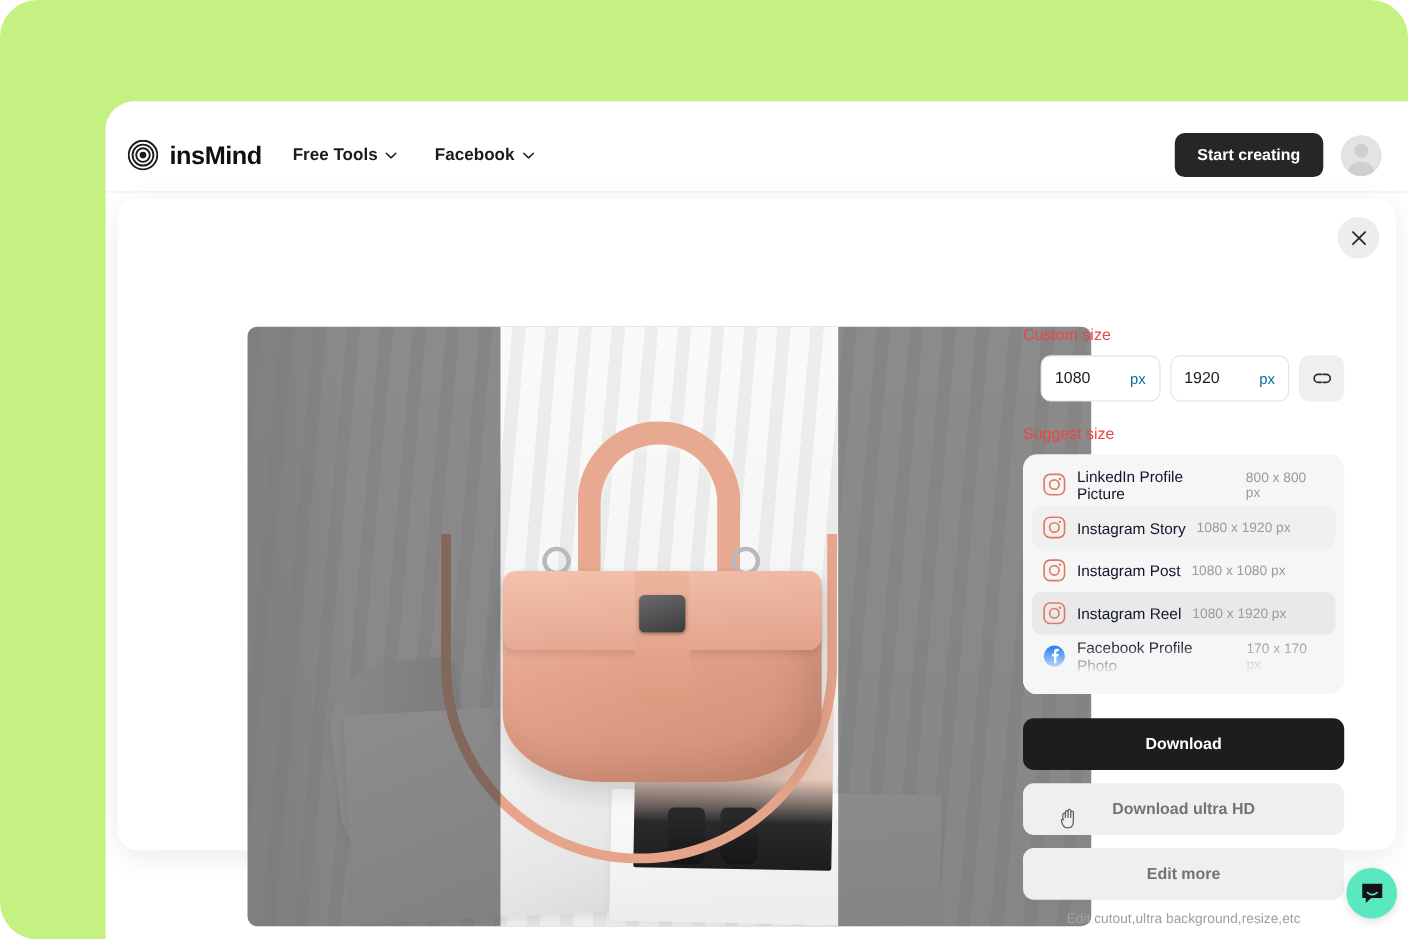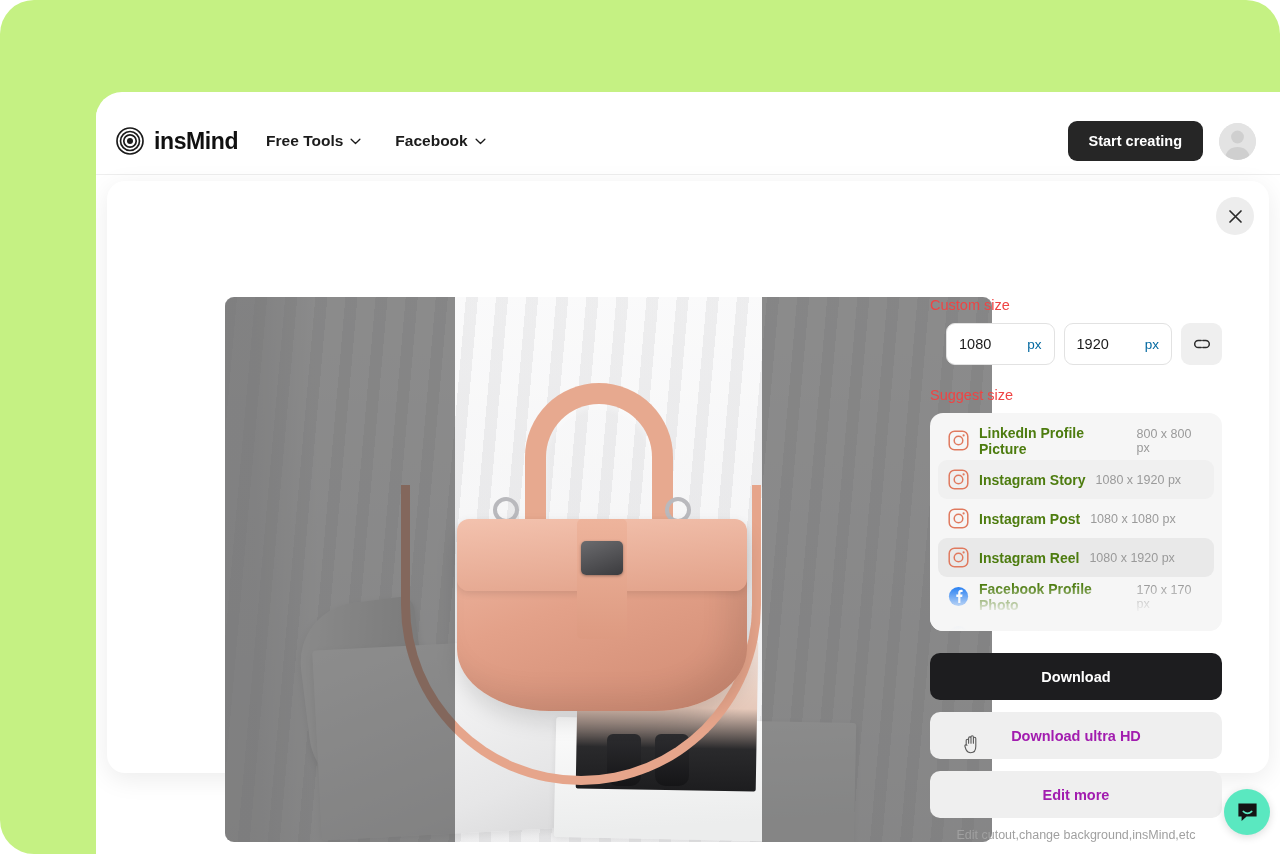--- a/index.html
+++ b/index.html
@@ -341,22 +341,21 @@
     gap: 10px;
     height: 39px;
     padding: 0 10px;
     border-radius: 9px;
     cursor: pointer;
   }
   .sg-row.hover { background: #f0f0f0; }
   .sg-row.selected { background: #e9e9e9; }
   .sg-name {
     font-size: 14px;
-    color: #4d7c0f;
-    font-weight: bold;
+    color: #0f172a;
   }
   .sg-size {
     font-size: 12.5px;
     color: #9a9a9a;
   }
   .sg-ico { width: 21px; height: 21px; display: block; flex: none; }
 
   
   .actions { margin-top: 22px; }
   .btn {
@@ -365,21 +364,21 @@
     height: 47px;
     border: none;
     border-radius: 10px;
     font-size: 14.5px;
     font-weight: 700;
     cursor: pointer;
     margin-bottom: 10px;
     position: relative;
   }
   .btn-primary { background: #1d1d1f; color: #ffffff; }
-  .btn-secondary { background: #efefef; color: #a21caf; margin-top: 12px; }
+  .btn-secondary { background: #efefef; color: #737373; margin-top: 12px; }
   .hint {
     text-align: center;
     font-size: 12.5px;
     color: #a0a0a0;
     margin-top: 4px;
   }
 
   
   .cursor-grab {
     position: absolute;
@@ -569,21 +568,21 @@
         <button class="btn btn-primary">Download</button>
 
         <button class="btn btn-secondary">
           <span>Download ultra HD</span>
           <svg class="cursor-grab" viewBox="0 0 20 22">
             <path d="M3.2 11.5V7.6c0-.7.6-1.3 1.2-1.3s1.2.6 1.2 1.3v2.6V5.2c0-.7.6-1.3 1.2-1.3S8 4.5 8 5.2v5V4c0-.7.6-1.3 1.2-1.3s1.2.6 1.2 1.3v6.2V5.6c0-.7.5-1.3 1.2-1.3s1.2.6 1.2 1.3v7.6c0 4.1-2.1 6.5-5.1 6.5-2.4 0-3.6-1-4.6-2.9L2 13.5c-.3-.7 0-1.4.7-1.6.5-.2 1 0 1.3.4z" fill="none" stroke="#5a5a5a" stroke-width="1.1" stroke-linejoin="round"></path>
           </svg>
         </button>
 
         <button class="btn btn-secondary">Edit more</button>
-        <div class="hint">Edit cutout,change background,insMind,etc</div>
+        <div class="hint">Edit cutout,ultra background,resize,etc</div>
       </div>
 
     </div>
   </div>
 </div>
 
 <button class="chat-launcher">
   <svg width="23" height="23" viewBox="0 0 23 23">
     <path d="M2.4 2.4 H20.6 V15.4 H10.6 L5.6 20 V15.4 H2.4 Z" fill="#141414"></path>
     <path d="M7.2 10.4 Q11.5 14.4 15.8 10.4" fill="none" stroke="#5ae8c0" stroke-width="1.5" stroke-linecap="round"></path>

